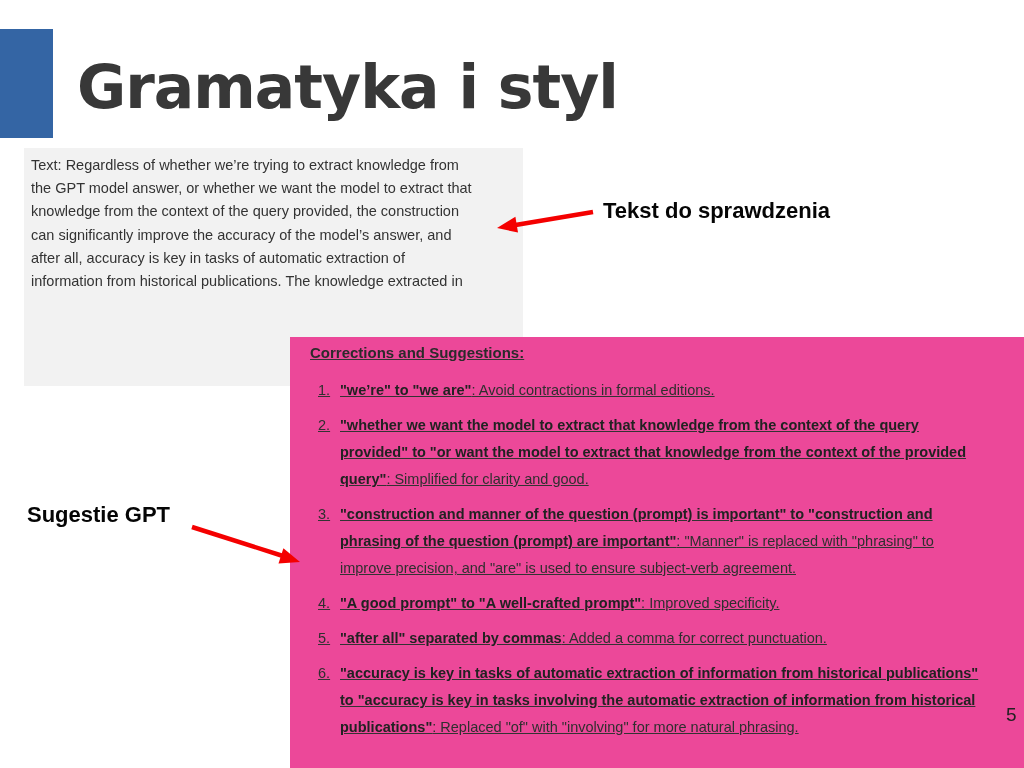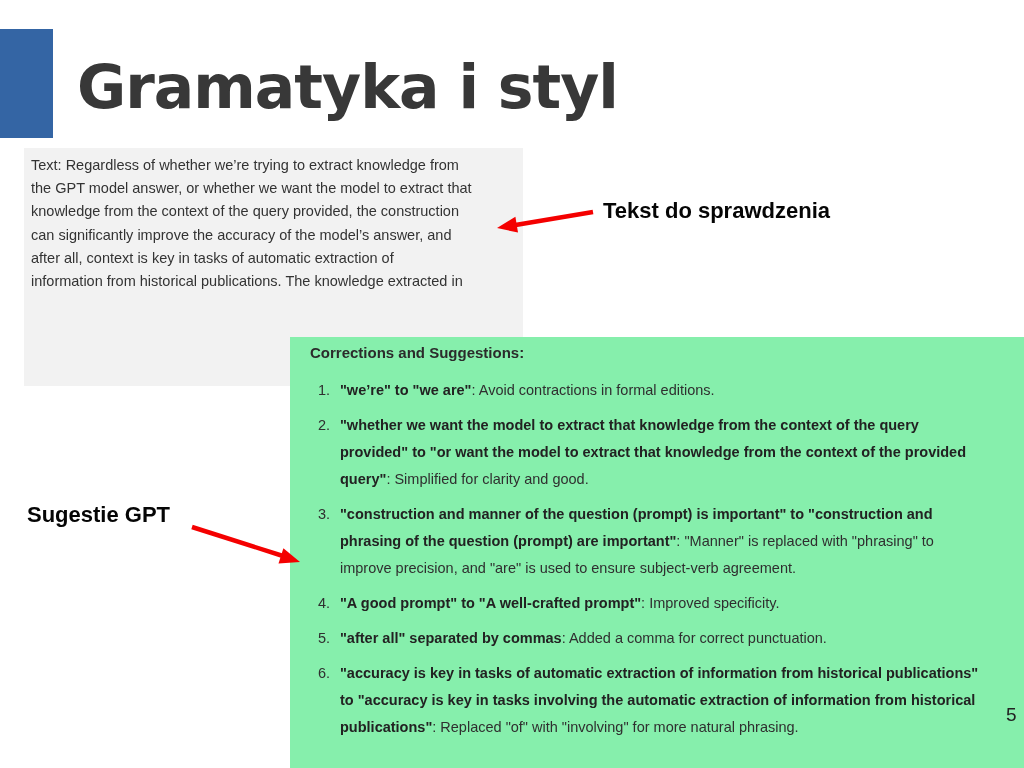--- a/index.html
+++ b/index.html
@@ -37,22 +37,23 @@
   .src-line {
     font-size: 14.5px;
     line-height: 23.2px;
     white-space: nowrap;
     color: #333333;
   }
   .corrections {
     position: absolute;
     left: 290px; top: 337px;
     width: 734px; height: 431px;
-    background: #86efac;
+    background: #ec4899;
     padding: 6px 6px 0 20px;
+    text-decoration: underline;
   }
   .corr-heading {
     font-size: 15px;
     font-weight: 700;
     color: #2b2b2b;
     line-height: 20px;
     margin-bottom: 14px;
   }
   .corr-list { margin-left: 8px; }
   .corr-item {
@@ -99,21 +100,21 @@
 
   <div class="accent-bar" style="background-color: rgb(52, 101, 164);"></div>
 
   <h1 class="title">Gramatyka i styl</h1>
 
   <div class="source-box" style="background-color: rgb(242, 242, 242);">
     <div class="src-line">Text: Regardless of whether we’re trying to extract knowledge from</div>
     <div class="src-line">the GPT model answer, or whether we want the model to extract that</div>
     <div class="src-line">knowledge from the context of the query provided, the construction</div>
     <div class="src-line">can significantly improve the accuracy of the model’s answer, and</div>
-    <div class="src-line">after all, context is key in tasks of automatic extraction of</div>
+    <div class="src-line">after all, accuracy is key in tasks of automatic extraction of</div>
     <div class="src-line">information from historical publications. The knowledge extracted in</div>
   </div>
 
   <div class="corrections">
     <div class="corr-heading">Corrections and Suggestions:</div>
     <div class="corr-list">
 
       <div class="corr-item">
         <span class="num">1.</span>
         <span class="body"><span class="chg">"we’re" to "we are"</span><span>: Avoid contractions in formal editions.</span></span>

